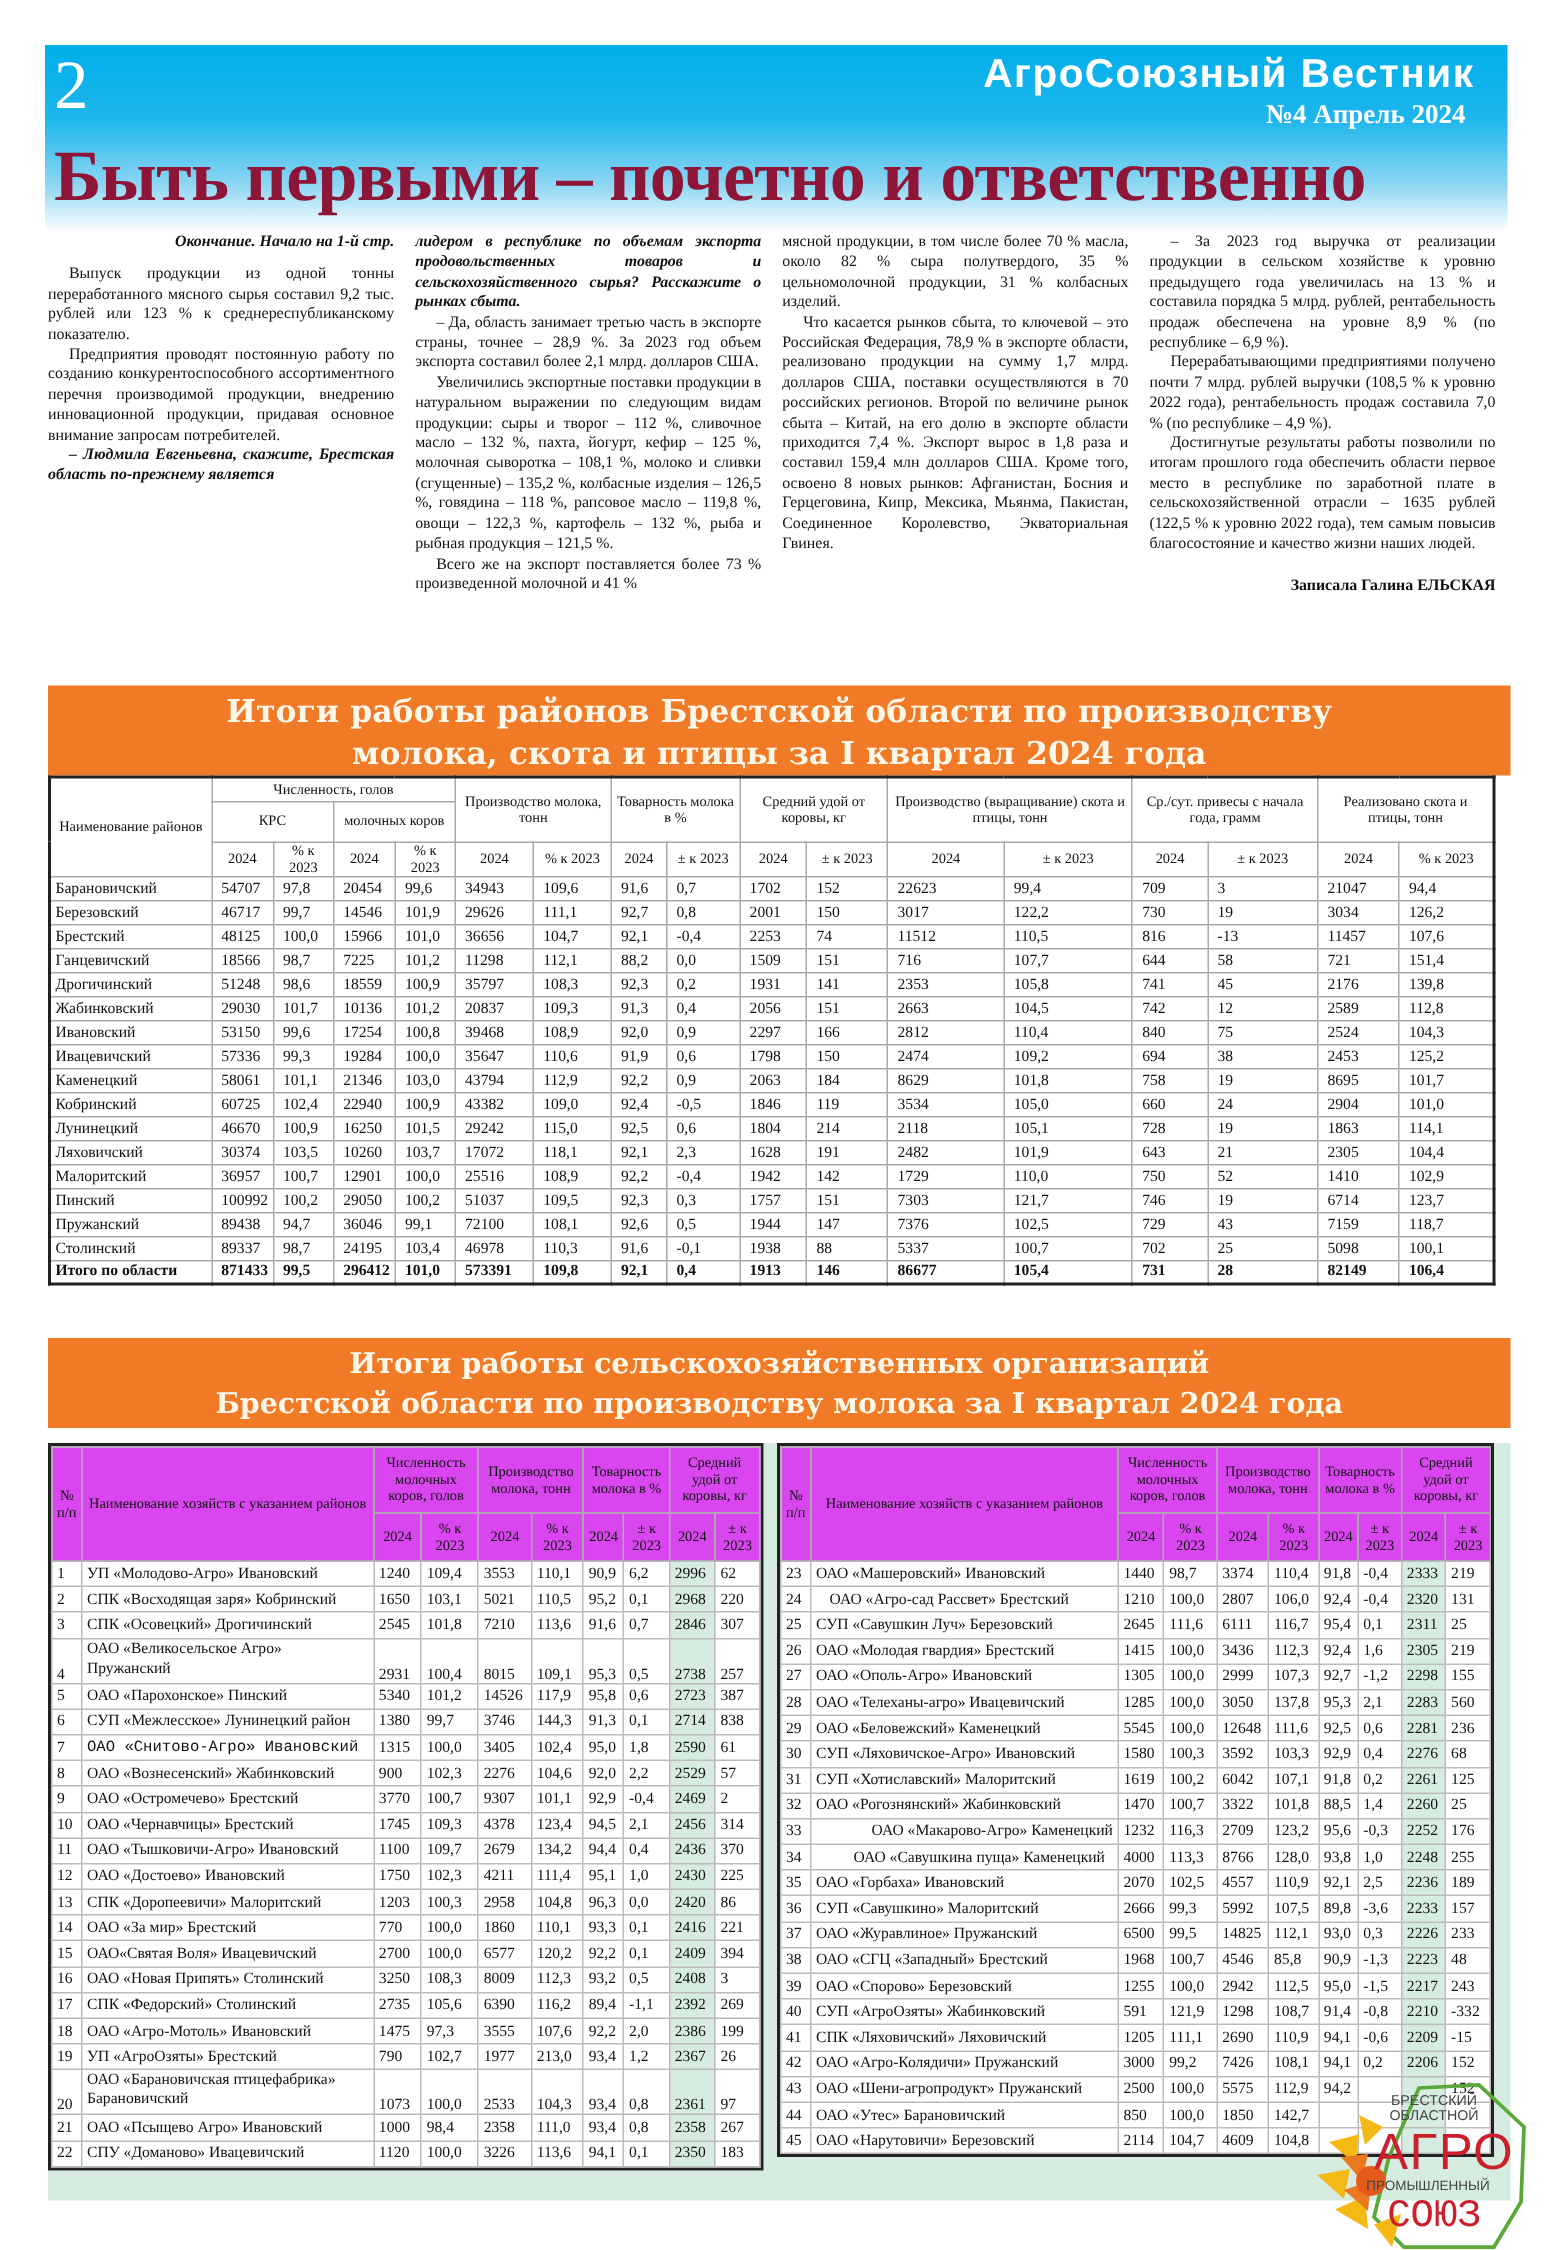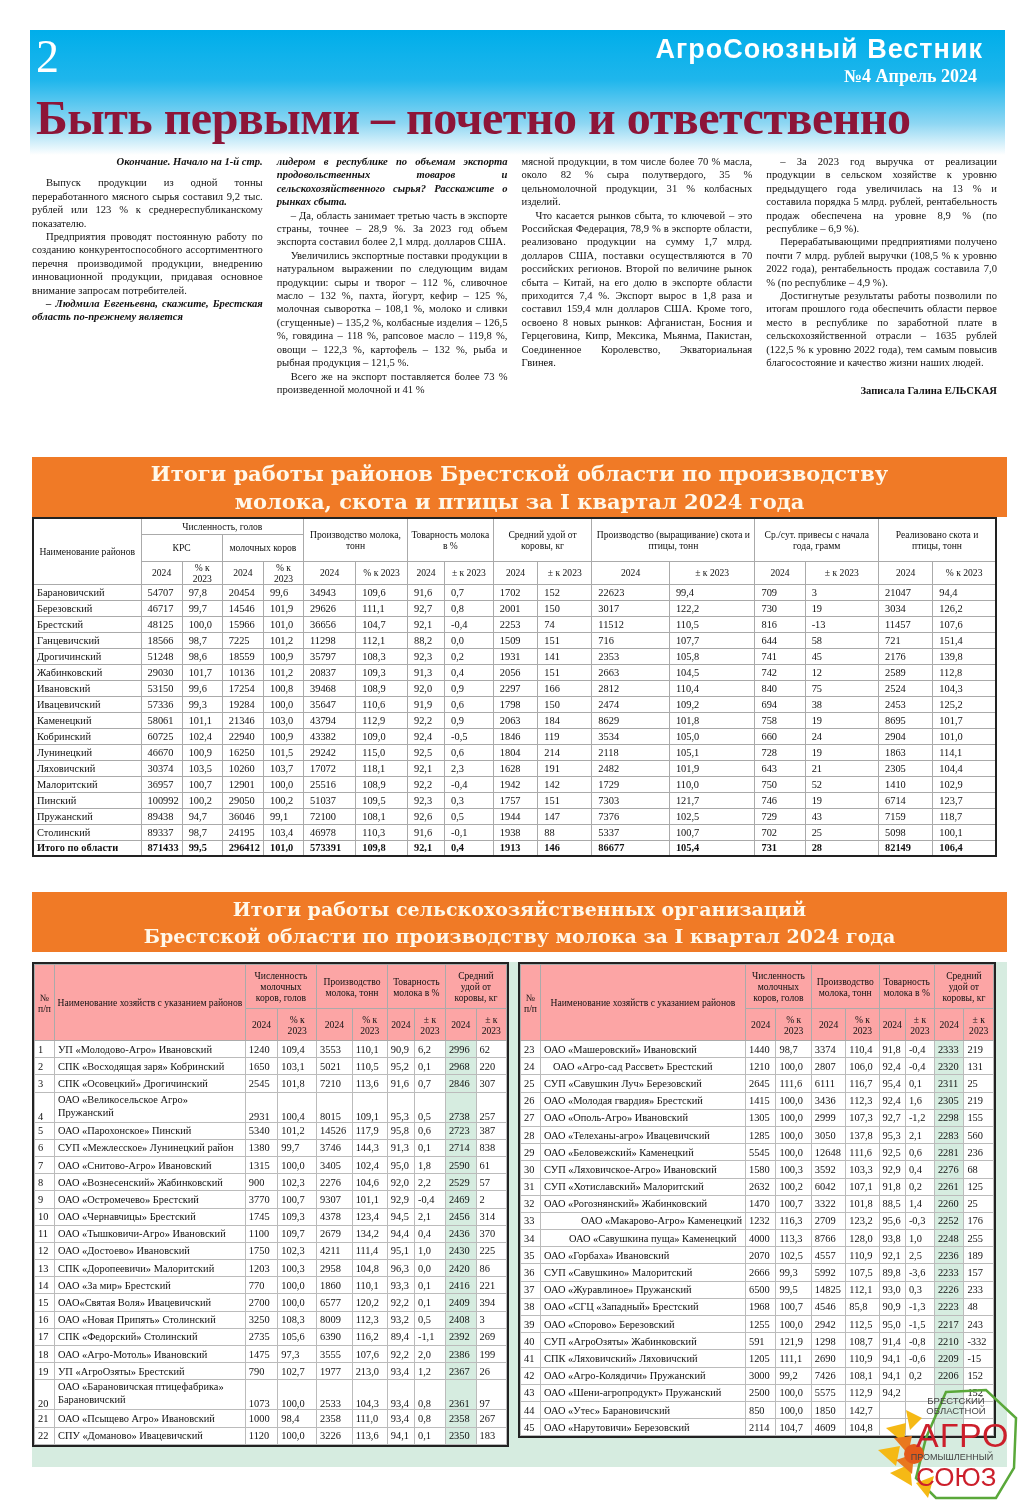--- a/index.html
+++ b/index.html
@@ -20,31 +20,31 @@
 .b2{left:32px;top:892px;width:975px;height:60px;font-size:19px;line-height:27px;padding-top:4px}
 table{border-collapse:collapse}
 .t1{position:absolute;left:32px;top:517px;width:965px;border:2px solid #222;font-size:10.4px}
 .t1 td,.t1 th{border:1px solid #aaa;padding:0 3px;height:16px;font-weight:normal}
 .t1 thead th{text-align:center;font-size:9.6px;line-height:11px}
 .t1 tbody td{text-align:left}
 .t1 tbody td.num{padding-left:6px}
 .t1 tr.total td{font-weight:bold}
 .t2wrap{position:absolute;top:962px;border:2px solid #222;background:#fff}
 .t2{font-size:10.4px;width:100%}
-.t2 th{background:#fca5a5;border:1px solid #aaa;font-weight:normal;text-align:center;font-size:9.6px;line-height:11px;padding:1px 2px}
+.t2 th{background:#d946ef;border:1px solid #aaa;font-weight:normal;text-align:center;font-size:9.6px;line-height:11px;padding:1px 2px}
 .t2 td{border:1px solid #bbb;padding:0 3px;height:17.2px;white-space:nowrap}
 .t2 td.tall{height:30px;vertical-align:bottom}
 .t2 td.tall.nm{vertical-align:top;white-space:normal;line-height:13px}
 .t2 td.hl{background:#d6ece0}
 .greenpad{position:absolute;top:962px;height:505px;background:#d6ece0}
 .logo{position:absolute;left:876px;top:1388px;width:145px;height:112px}
 .logo .txt1{position:absolute;left:40px;top:8px;font-size:9.5px;color:#444;font-family:"Liberation Sans",sans-serif;line-height:10px;text-align:center;width:80px}
 .logo .txt2{position:absolute;left:40px;top:28px;font-size:34px;color:#cc1f2b;font-family:"Liberation Sans",sans-serif;width:80px;text-align:center;letter-spacing:1px}
 .logo .txt3{position:absolute;left:26px;top:64px;font-size:9px;color:#444;font-family:"Liberation Sans",sans-serif;width:100px;text-align:center}
-.logo .txt4{position:absolute;left:40px;top:74px;font-size:26px;color:#cc1f2b;font-family:Liberation Sans, sans-serif;width:80px;}
+.logo .txt4{position:absolute;left:40px;top:74px;font-size:26px;color:#cc1f2b;font-family:Liberation Mono, monospace;width:80px;text-align:center}
 </style>
 </head>
 <body>
 
 <div class="header">
   <div class="page-num">2</div>
   <div class="pub-title">АгроСоюзный  Вестник</div>
   <div class="pub-issue">№4  Апрель 2024</div>
   <div class="headline">Быть первыми – почетно и ответственно</div>
 </div>
@@ -538,21 +538,21 @@
           <td class="">99,7</td>
           <td class="">3746</td>
           <td class="">144,3</td>
           <td class="">91,3</td>
           <td class="">0,1</td>
           <td class="hl">2714</td>
           <td class="">838</td>
         </tr>
         <tr>
           <td class="">7</td>
-          <td class="nm" style="white-space: nowrap;">ОАО «Снитово-Агро» Ивановский</td>
+          <td class="nm" style="white-space: nowrap; font-family: Liberation Mono, monospace;">ОАО «Снитово-Агро» Ивановский</td>
           <td class="">1315</td>
           <td class="">100,0</td>
           <td class="">3405</td>
           <td class="">102,4</td>
           <td class="">95,0</td>
           <td class="">1,8</td>
           <td class="hl">2590</td>
           <td class="">61</td>
         </tr>
         <tr>
@@ -853,21 +853,21 @@
           <td class="">3592</td>
           <td class="">103,3</td>
           <td class="">92,9</td>
           <td class="">0,4</td>
           <td class="hl">2276</td>
           <td class="">68</td>
         </tr>
         <tr>
           <td class="">31</td>
           <td class="nm" style="white-space: nowrap;">СУП «Хотиславский» Малоритский</td>
-          <td class="">2632</td>
+          <td class="">1619</td>
           <td class="">100,2</td>
           <td class="">6042</td>
           <td class="">107,1</td>
           <td class="">91,8</td>
           <td class="">0,2</td>
           <td class="hl">2261</td>
           <td class="">125</td>
         </tr>
         <tr>
           <td class="">32</td>

